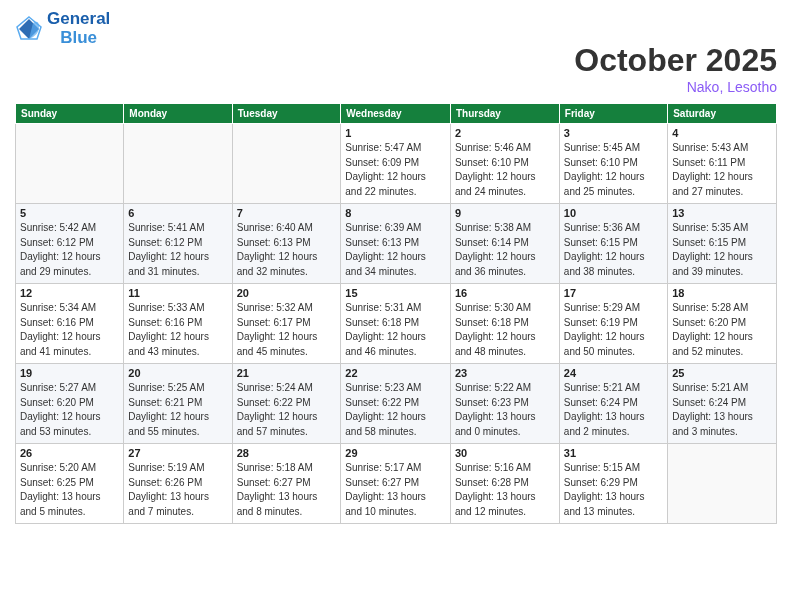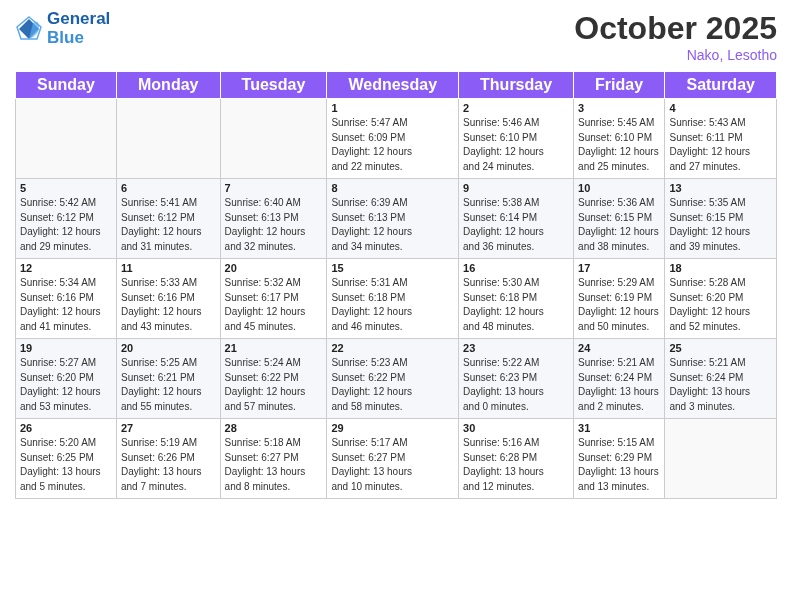--- a/index.html
+++ b/index.html
@@ -19,48 +19,50 @@
     .header {
       display: flex;
       justify-content: space-between;
       align-items: flex-start;
       margin-bottom: 8px;
     }
     .logo {
       display: flex;
       align-items: center;
       gap: 4px;
+      text-align: center;
     }
     .logo-icon {
       width: 28px;
       height: 28px;
     }
     .title-block {
       text-align: right;
     }
     .month-title {
       font-size: 32px;
       font-weight: bold;
       color: #333;
+      margin-top: 32px;
     }
     .location {
       font-size: 14px;
       color: #8b5cf6;
     }
     .calendar {
       width: 100%;
       border-collapse: collapse;
       font-size: 9.5px;
     }
     .calendar th {
-      background: #8b5cf6;
+      background: #15803d;
       color: #fff;
       text-align: left;
-      padding: 4px 21px;
-      font-size: 16px;
+      padding: 4px 5px;
+      font-size: 10px;
       font-weight: bold;
       border: 1px solid #fff;
     }
     .calendar td {
       border: 1px solid #ccc;
       vertical-align: top;
       padding: 3px 4px;
       width: 113px;
       height: 80px;
       background: #fff;

